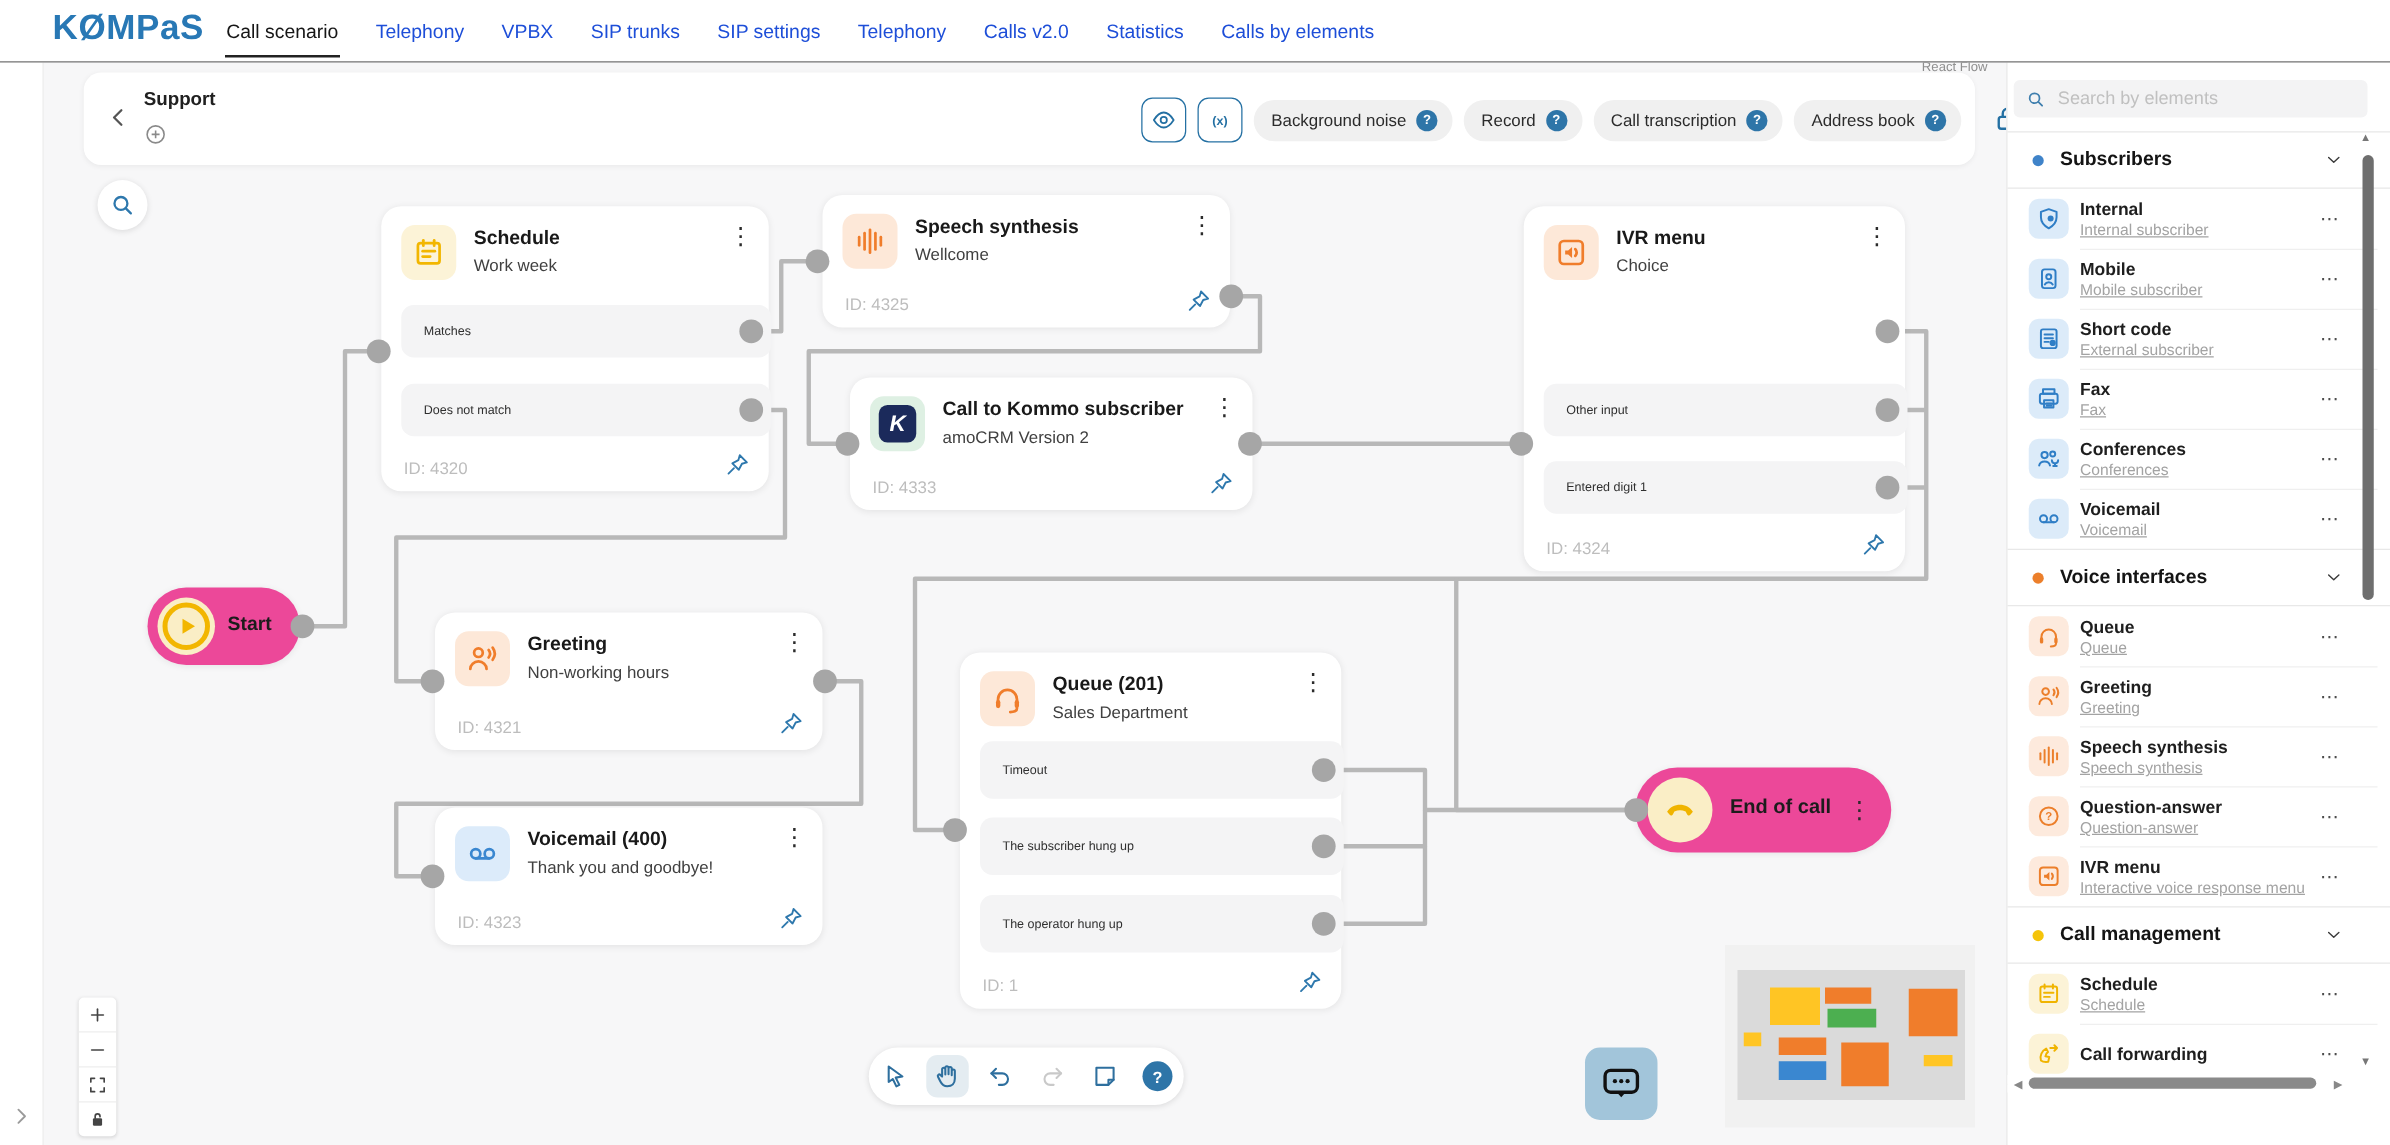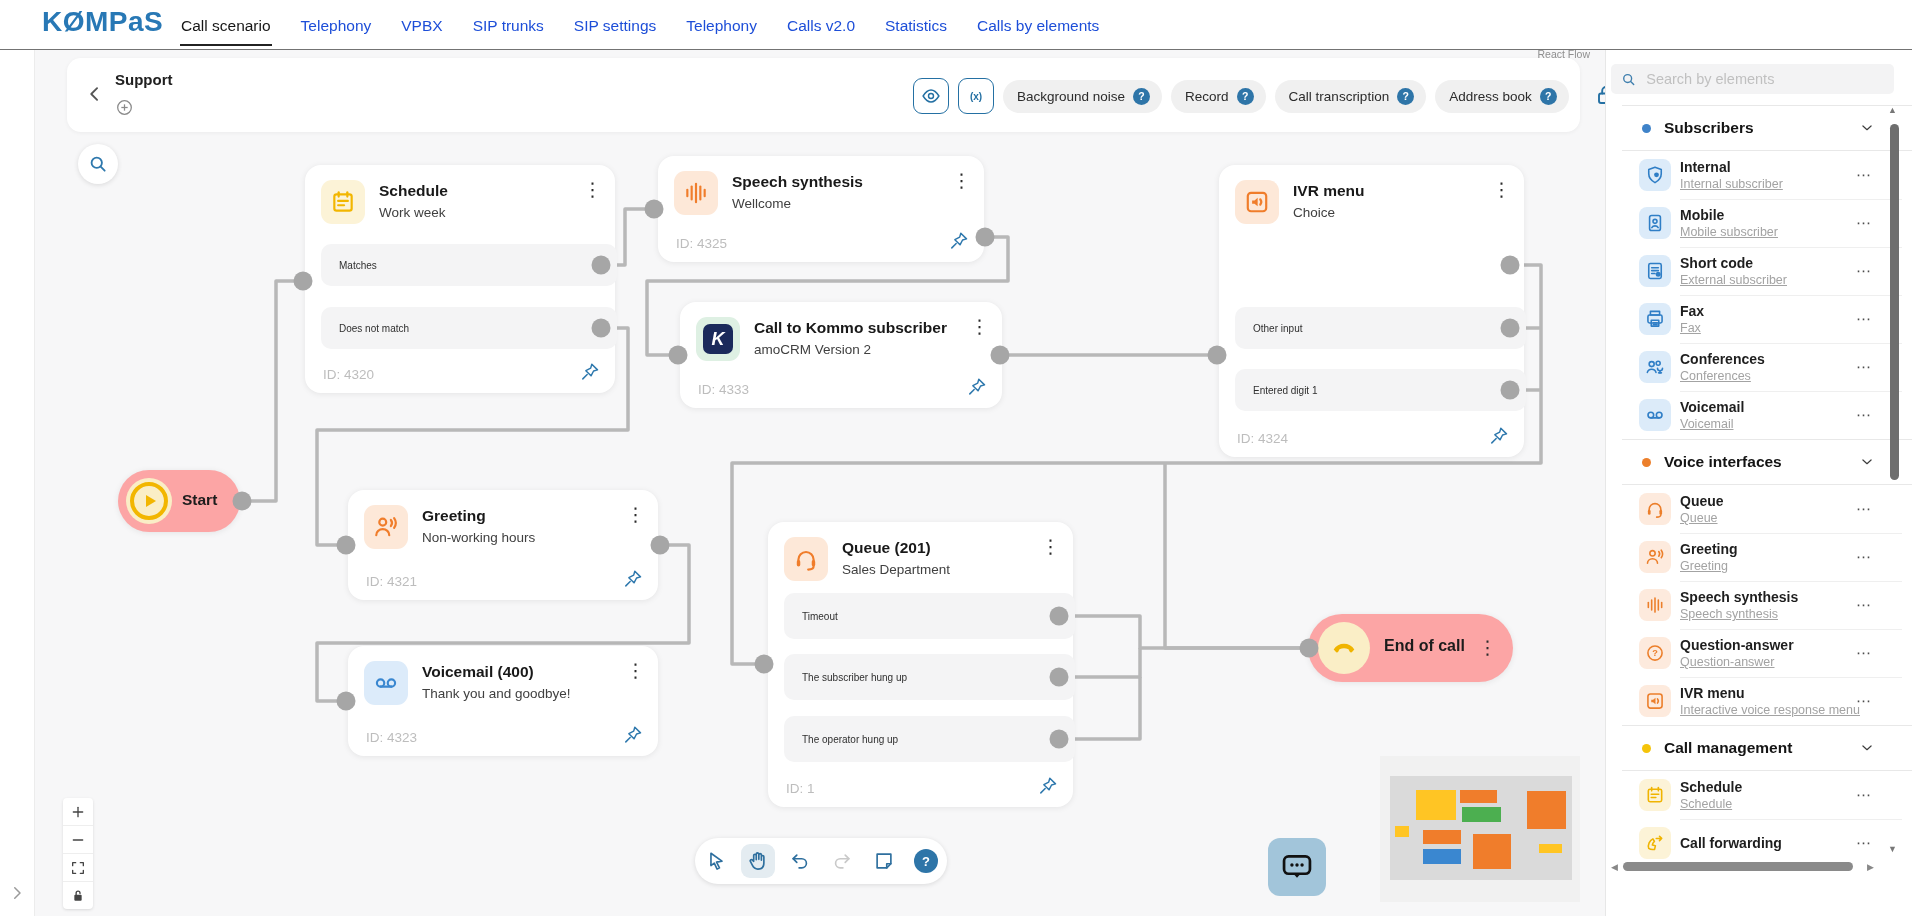--- a/index.html
+++ b/index.html
@@ -40,21 +40,21 @@
   .fn-icon{width:44px;height:44px;border-radius:11px;display:flex;align-items:center;justify-content:center;flex:0 0 44px;}
   .fn-title{font-size:15.5px;font-weight:bold;color:#191919;padding-top:2px;white-space:nowrap;}
   .fn-sub{font-size:13.5px;color:#404040;margin-top:5px;white-space:nowrap;}
   .fn-kebab{position:absolute;right:13px;top:15px;font-size:19px;color:#2b2b2b;cursor:pointer;line-height:1;}
   .fn-row{position:absolute;left:16px;background:#f4f4f5;border-radius:10px;font-size:10px;color:#2f2f2f;display:flex;align-items:center;padding-left:18px;cursor:pointer;}
   .fn-id{position:absolute;left:18px;bottom:11px;font-size:13.5px;color:#bdbdbd;}
   .fn-pin{position:absolute;right:13px;bottom:9px;width:22px;height:22px;color:#2e78ad;cursor:pointer;}
   .kommo-k{width:30px;height:30px;border-radius:7px;background:#1b2a5b;color:#fff;font-weight:bold;font-style:italic;
            font-size:18px;display:flex;align-items:center;justify-content:center;}
   
-  .pill{position:absolute;background:#fca5a5;border-radius:40px;box-shadow:0 1px 6px rgba(0,0,0,.08);z-index:3;}
+  .pill{position:absolute;background:#ec4899;border-radius:40px;box-shadow:0 1px 6px rgba(0,0,0,.08);z-index:3;}
   .play-outer{position:absolute;left:8px;top:8px;width:46px;height:46px;border-radius:50%;background:#faeec6;display:flex;align-items:center;justify-content:center;}
   .play-ring{width:30px;height:30px;border:4px solid #f2b600;border-radius:50%;display:flex;align-items:center;justify-content:center;}
   .play-tri{width:0;height:0;border-left:10px solid #f2b600;border-top:6.5px solid transparent;border-bottom:6.5px solid transparent;margin-left:3px;}
   .start-label{position:absolute;left:64px;top:21px;font-size:15.5px;font-weight:bold;}
   .end-disc{position:absolute;left:10px;top:8px;width:52px;height:52px;border-radius:50%;background:#faeec6;display:flex;align-items:center;justify-content:center;color:#f0b400;}
   .end-label{position:absolute;left:76px;top:23px;font-size:16px;font-weight:bold;}
   .end-kebab{position:absolute;right:16px;top:22px;font-size:19px;color:#2b2b2b;cursor:pointer;}
   
   .toolbar{position:absolute;left:695px;top:838px;width:252px;height:46px;background:#fff;border-radius:23px;
            box-shadow:0 1px 5px rgba(0,0,0,.12);display:flex;align-items:center;justify-content:center;gap:8px;z-index:8;}
@@ -70,21 +70,21 @@
   .chat-fab{position:absolute;left:1268px;top:838px;width:58px;height:58px;border-radius:12px;background:#a2c5da;
             display:flex;align-items:center;justify-content:center;color:#111;z-index:8;cursor:pointer;}
   .minimap{position:absolute;left:1380px;top:756px;width:200px;height:146px;background:#f1f1f1;z-index:7;cursor:pointer;}
   .mm-view{position:absolute;left:10px;top:20px;width:182px;height:104px;background:#dadada;}
   .mm-rect{position:absolute;}
   
   .sidebar{position:absolute;right:0;top:49px;bottom:0;width:306px;background:#fff;border-left:1px solid #e7e7e7;z-index:30;}
   .sb-search{position:absolute;left:5px;top:15px;width:283px;height:30px;background:#f3f3f4;border-radius:5px;display:flex;align-items:center;padding:0 10px;box-sizing:border-box;gap:8px;}
   .sb-search input{border:none;outline:none;background:transparent;font-size:14.5px;color:#333;width:100%;font-family:"Liberation Sans",sans-serif;}
   .sb-search input::placeholder{color:#c0c0c0;}
-  .sb-content{position:absolute;left:16px;top:56px;right:0;}
+  .sb-content{position:absolute;left:0;top:56px;right:0;}
   .sb-divider{height:1px;background:#e8e8e8;}
   .sb-sec{height:44px;display:flex;align-items:center;padding:0 20px;cursor:pointer;}
   .sb-sec-dot{width:9px;height:9px;border-radius:50%;margin-right:13px;flex:0 0 9px;}
   .sb-sec-label{font-size:15.5px;font-weight:bold;color:#141414;flex:1;}
   .sb-chevron{width:14px;height:14px;color:#3c3c3c;margin-right:18px;}
   .sb-item{height:48px;display:flex;align-items:center;padding-left:17px;position:relative;cursor:pointer;}
   .sb-item + .sb-item::before{content:"";position:absolute;left:58px;right:10px;top:0;height:1px;background:#efefef;}
   .sb-ic{width:32px;height:32px;border-radius:8px;display:flex;align-items:center;justify-content:center;flex:0 0 32px;margin-right:9px;}
   .sb-txt{flex:1;min-width:0;}
   .sb-title{font-size:14px;font-weight:bold;color:#1e1e1e;white-space:nowrap;}

